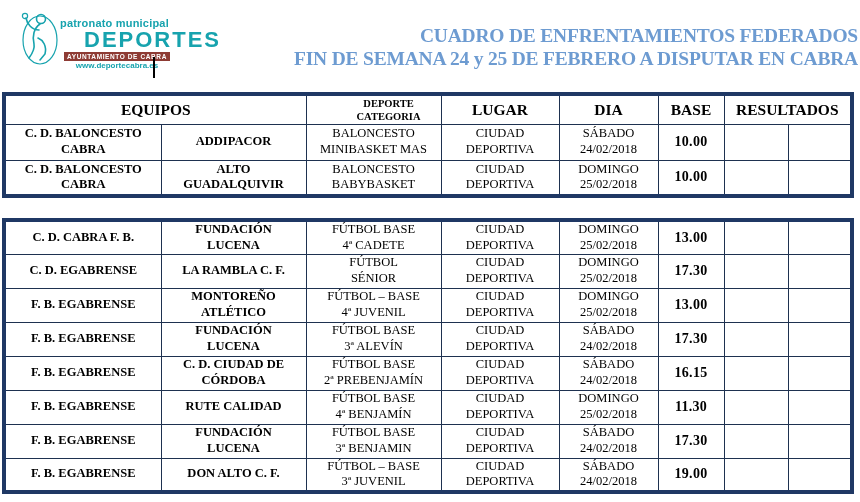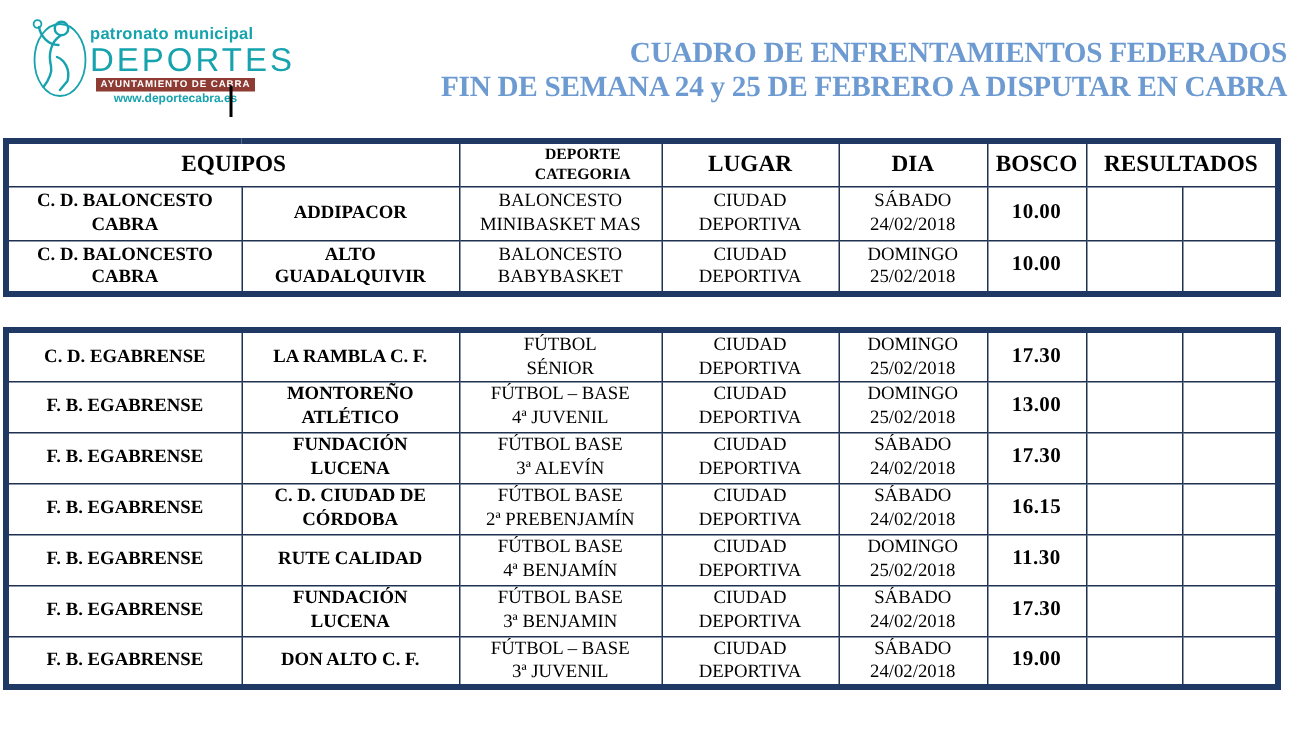--- a/index.html
+++ b/index.html
@@ -6,22 +6,22 @@
   body{
     width:860px;height:502px;position:relative;overflow:hidden;
     background:#ffffff;font-family:"Liberation Serif", serif;color:#000;
   }
 
   
   .logo{position:absolute;left:20px;top:6px;width:160px;height:66px;display:flex;align-items:flex-start;}
   .logo-figure{width:40px;height:62px;flex:0 0 auto;}
   .logo-text{margin-left:0px;margin-top:12px;font-family:"Liberation Sans", sans-serif;}
   .logo-line1{color:#17a3ae;font-weight:bold;font-size:11px;letter-spacing:0.2px;line-height:1;}
-  .logo-name{color:#17a3ae;font-weight:normal;font-size:22px;line-height:1;letter-spacing:2px;
-             text-shadow:0 0 1px #ffffff;}
+  .logo-name{color:#17a3ae;font-weight:bold;font-size:22px;line-height:1;letter-spacing:2px;
+             text-shadow:0 0 1px #ffffff;margin-left:24px;}
   .logo-banner{background:#8e3b34;color:#ffffff;font-size:6.5px;font-weight:bold;text-align:center;
                width:106px;margin:1px 0 0 4px;padding:1px 0;letter-spacing:0.6px;}
   .logo-url{color:#17a3ae;font-size:8px;font-weight:bold;text-align:center;width:106px;margin-left:4px;line-height:1.2;}
 
   
   .title{position:absolute;left:150px;right:2px;top:24px;text-align:right;
          color:#6d9bd1;font-family:Liberation Serif, serif;font-weight:bold;}
   .title-line{font-size:19.5px;line-height:23px;letter-spacing:-0.2px;white-space:nowrap;}
 
   .text-cursor{position:absolute;left:153px;top:57px;width:2px;height:21px;background:#000;}
@@ -88,21 +88,21 @@
       <col style="width:64px">
       <col style="width:64px">
   </colgroup>
   <tbody>
       <tr class="hdr">
     <th class="hd" colspan="2">EQUIPOS</th>
     <th class="hd-small">DEPORTE
 CATEGORIA</th>
     <th class="hd">LUGAR</th>
     <th class="hd">DIA</th>
-    <th class="hd">BOSCO</th>
+    <th class="hd">BASE</th>
     <th class="hd" colspan="2">RESULTADOS</th>
   </tr>
   <tr class="data">
     <td class="cell team">C. D. BALONCESTO
 CABRA</td>
     <td class="cell team">ADDIPACOR</td>
     <td class="cell plain">BALONCESTO
 MINIBASKET MAS</td>
     <td class="cell plain">CIUDAD
 DEPORTIVA</td>
@@ -135,20 +135,34 @@
     <col style="width:157px">
       <col style="width:145px">
       <col style="width:135px">
       <col style="width:118px">
     <col style="width:99px">
       <col style="width:66px">
       <col style="width:64px">
       <col style="width:64px">
   </colgroup>
   <tbody>
+      <tr class="data">
+    <td class="cell team">C. D. CABRA F. B.</td>
+    <td class="cell team">FUNDACIÓN
+LUCENA</td>
+    <td class="cell plain">FÚTBOL BASE
+4ª CADETE</td>
+    <td class="cell plain">CIUDAD
+DEPORTIVA</td>
+    <td class="cell plain">DOMINGO
+25/02/2018</td>
+    <td class="hour">13.00</td>
+    <td class="result"></td>
+    <td class="result"></td>
+  </tr>
   <tr class="data">
     <td class="cell team">C. D. EGABRENSE</td>
     <td class="cell team">LA RAMBLA C. F.</td>
     <td class="cell plain">FÚTBOL
 SÉNIOR</td>
     <td class="cell plain">CIUDAD
 DEPORTIVA</td>
     <td class="cell plain">DOMINGO
 25/02/2018</td>
     <td class="hour">17.30</td>

